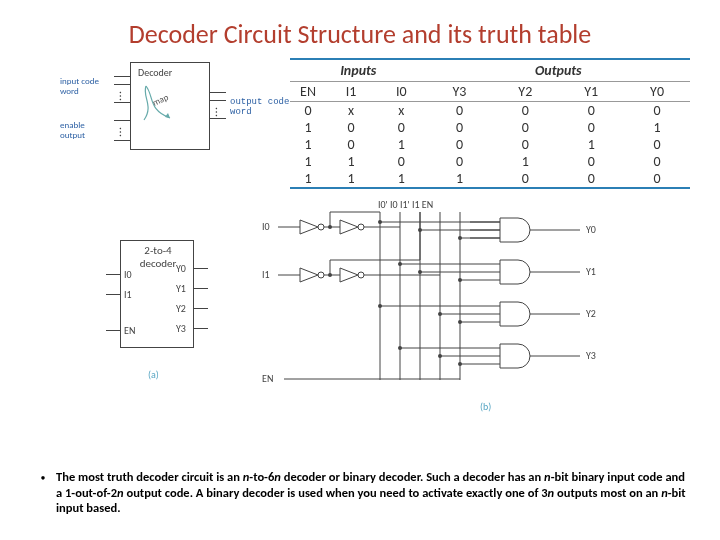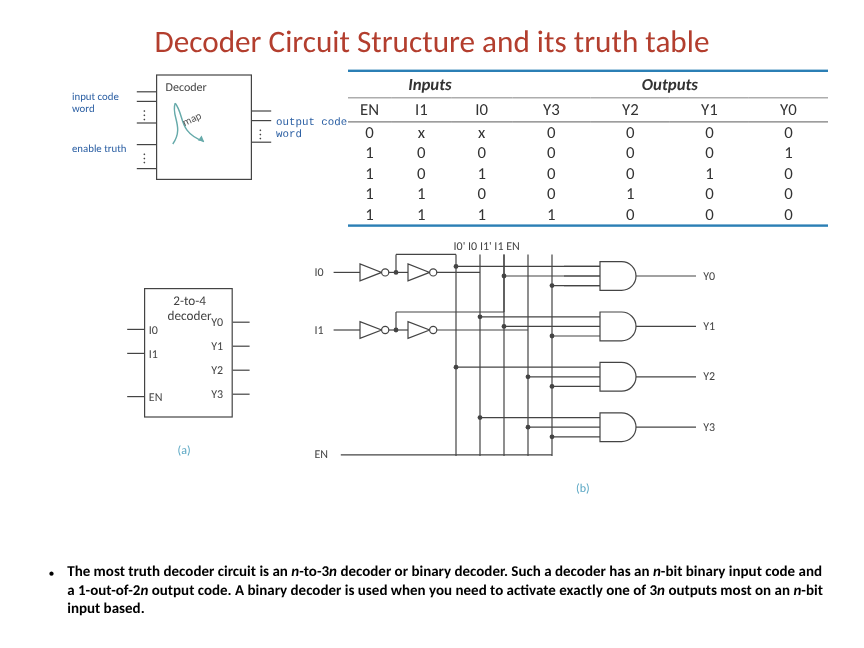--- a/index.html
+++ b/index.html
@@ -101,21 +101,21 @@
       <div class="bd-line" style="left:54px; top:78px; width:16px;"></div>
 
       <div class="bd-line" style="left:150px; top:30px; width:16px;"></div>
       <div class="bd-line" style="left:150px; top:38px; width:16px;"></div>
       <div class="dot3" style="left:152px; top:44px;">···</div>
       <div class="bd-line" style="left:150px; top:56px; width:16px;"></div>
 
       <div class="bd-text" style="left:0; top:14px; width:50px;">input
 code word</div>
       <div class="bd-text" style="left:0; top:58px; width:50px;">enable
-truth</div>
+output</div>
       <div class="bd-text" style="left:170px; top:36px; width:60px;font-family:Liberation Mono, monospace;">output
 code word</div>
     </div>
   </div>
 
   <div class="right-col">
     <div class="tt-wrap">
       <table class="tt">
         <tbody>
             <tr>
@@ -301,15 +301,15 @@
         <line x1="200" y1="164" x2="240" y2="164" stroke="#444"></line>
       <text x="326" y="159" font-size="10" fill="#444">Y3</text>
     </svg>
     <div class="sub-b">(b)</div>
   </div>
 </div>
 
 <div class="bullet-row">
   <div class="bullet-mark">•</div>
   <div class="bullet-text">
-    <span>The most truth decoder circuit is an </span><i>n</i><span>-to-3</span><i>n</i><span> decoder or binary decoder. Such a decoder has an </span><i>n</i><span>-bit binary input code and a 1-out-of-2</span><i>n</i><span> output code. A binary decoder is used when you need to activate exactly one of 3</span><i>n</i><span> outputs most on an </span><i>n</i><span>-bit input based.</span>
+    <span>The most truth decoder circuit is an </span><i>n</i><span>-to-6</span><i>n</i><span> decoder or binary decoder. Such a decoder has an </span><i>n</i><span>-bit binary input code and a 1-out-of-2</span><i>n</i><span> output code. A binary decoder is used when you need to activate exactly one of 3</span><i>n</i><span> outputs most on an </span><i>n</i><span>-bit input based.</span>
   </div>
 </div>
 
 </body></html>

